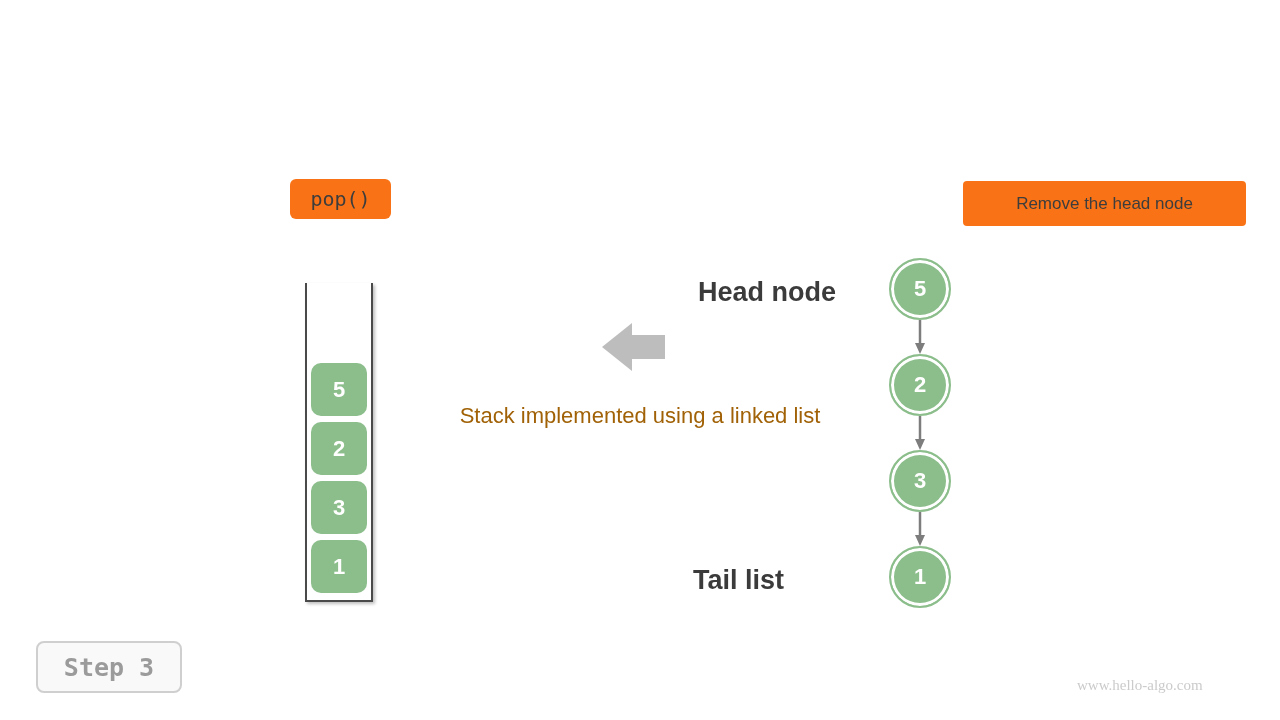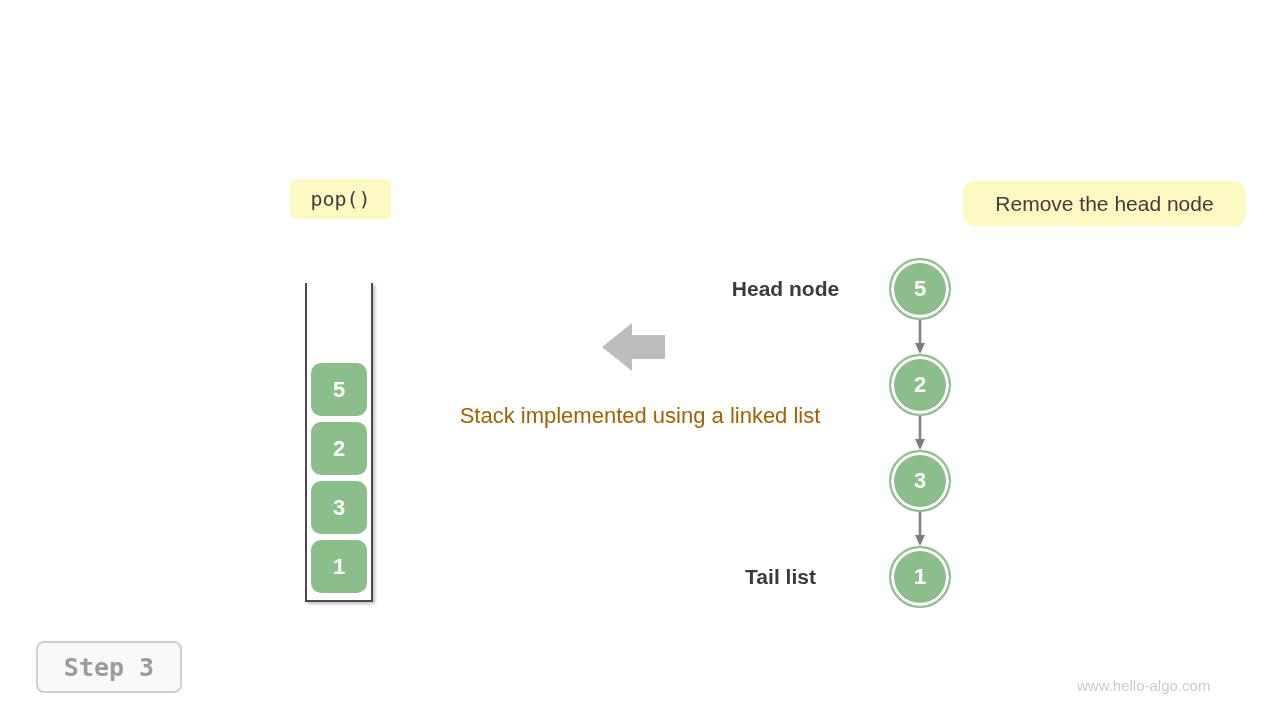--- a/index.html
+++ b/index.html
@@ -12,38 +12,38 @@
     position: relative;
     width: 1280px;
     height: 720px;
     background: #ffffff;
     overflow: hidden;
   }
   .abs { position: absolute; }
 
   
   .badge {
-    background: #fef9c3;
+    background: #f97316;
     color: #3d3d3d;
     display: flex;
     align-items: center;
     justify-content: center;
   }
   .badge-op {
     left: 290px; top: 179px;
     width: 101px; height: 40px;
     border-radius: 6px;
     font-family: "DejaVu Sans Mono", monospace;
     font-size: 20px;
   }
   .badge-desc {
     left: 963px; top: 181px;
     width: 283px; height: 45px;
-    border-radius: 12px;
-    font-size: 21px;
+    border-radius: 4px;
+    font-size: 17px;
   }
 
   
   .stack-container {
     left: 305px; top: 283px;
     width: 68px; height: 319px;
     border-left: 2px solid #4a4a4a;
     border-right: 2px solid #4a4a4a;
     border-bottom: 2px solid #4a4a4a;
     box-shadow: 2px 2px 3px rgba(0,0,0,0.25);
@@ -101,22 +101,22 @@
   .node-3 { left: 889px; top: 546px; }
 
   .connector { left: 914px; width: 12px; height: 35px; }
   .conn-0 { top: 320px; }
   .conn-1 { top: 416px; }
   .conn-2 { top: 512px; }
 
   .ll-label {
     color: #3b3b3b;
     font-weight: bold;
-    font-size: 21px;
-    text-align: center;
+    font-size: 27px;
+    text-align: left;
     width: 175px;
   }
   .label-head { left: 698px; top: 277px; }
   .label-tail { left: 693px; top: 565px; }
 
   
   .step-box {
     left: 36px; top: 641px;
     width: 146px; height: 52px;
     background: #f9f9f9;
@@ -129,21 +129,21 @@
     font-family: "DejaVu Sans Mono", monospace;
     font-weight: bold;
     font-size: 25px;
     color: #9b9b9b;
     text-align: center;
   }
 
   
   .watermark {
     left: 1077px; top: 677px;
-    font-family: Liberation Sans, sans-serif;
+    font-family: Liberation Serif, serif;
     font-size: 15px;
     color: #cbcbcb;
   }
 </style>
 </head>
 <body>
 
 <div id="canvas">
 
   <div class="abs badge badge-op">

